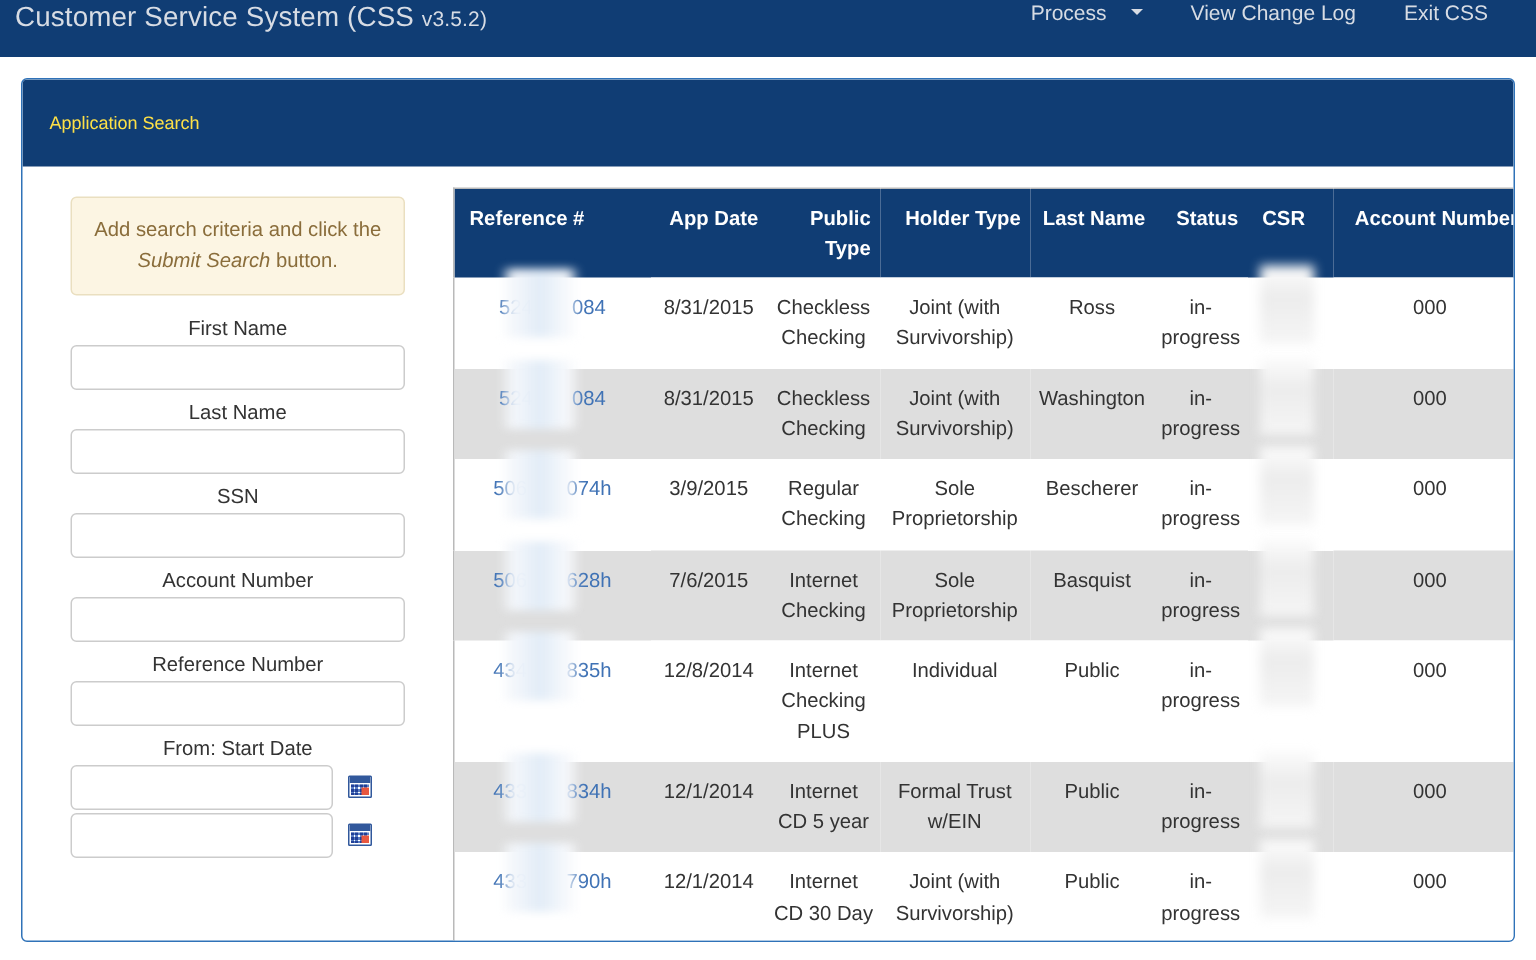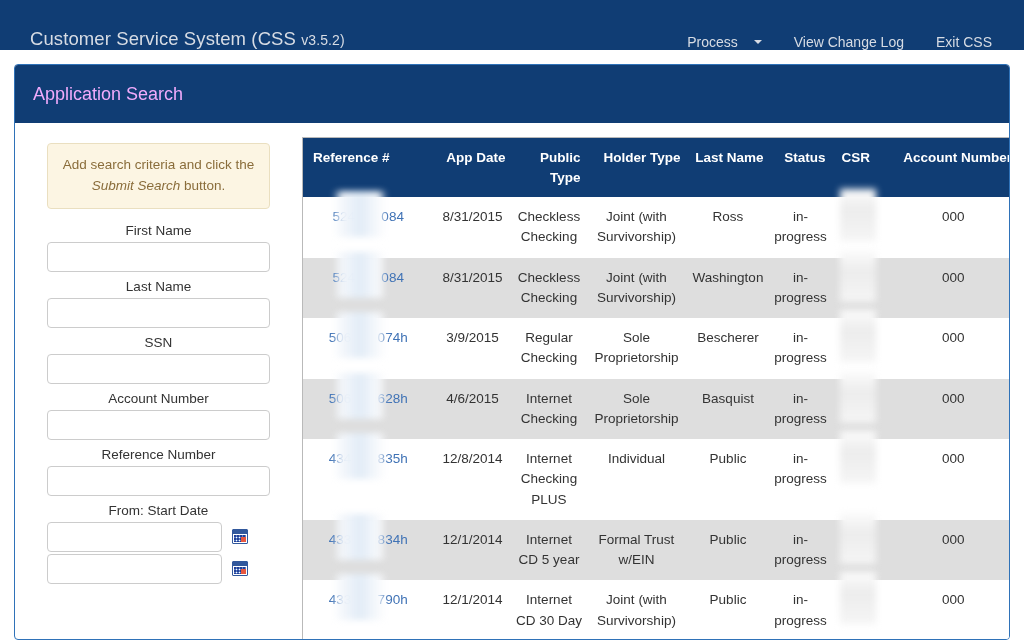--- a/index.html
+++ b/index.html
@@ -6,25 +6,25 @@
   html, body {
     margin: 0; padding: 0;
     width: 1024px; height: 640px;
     background: #ffffff;
     font-family: "Liberation Sans", sans-serif;
     overflow: hidden;
   }
 
   
   .navbar {
-    height: 50px;
+    height: 38px;
     background: #103D74;
     display: flex;
-    align-items: flex-end;
-    padding: 0 16px 0 30px;
+    align-items: flex-start;
+    padding: 0 16px 0 10px;
     position: relative;
   }
   .brand {
     color: #d7dce4;
     font-size: 18.5px;
     letter-spacing: .1px;
     white-space: nowrap;
   }
   .brand .ver { font-size: 14px; }
   .nav-right {
@@ -57,23 +57,23 @@
     border: 1px solid #2f72b8;
     border-radius: 4px;
     height: 576px;
     background: #fff;
     overflow: hidden;
     display: flex;
     flex-direction: column;
   }
   .panel-head {
     background: #103D74;
-    color: #f0abfc;
+    color: #fde047;
     padding: 16px 18px;
-    font-size: 18px;
+    font-size: 12px;
     height: 58px;
     display: flex;
     align-items: center;
   }
   .panel-body {
     display: flex;
     flex: 1;
     min-height: 0;
     padding: 0;
   }
@@ -353,21 +353,21 @@
                 <td>Sole Proprietorship</td>
                 <td>Bescherer</td>
                 <td>in-progress</td>
                 <td class="csrcell">
                   <span class="blur-csr"></span>
                 </td>
                 <td class="acctcell">000</td>
               </tr>
               <tr>
                 <td class="refcell"><a>506&nbsp;&nbsp;&nbsp;&nbsp;&nbsp;&nbsp;&nbsp;628h</a><span class="blur-ref"></span></td>
-                <td>4/6/2015</td>
+                <td>7/6/2015</td>
                 <td>Internet Checking</td>
                 <td>Sole Proprietorship</td>
                 <td>Basquist</td>
                 <td>in-progress</td>
                 <td class="csrcell">
                   <span class="blur-csr"></span>
                 </td>
                 <td class="acctcell">000</td>
               </tr>
               <tr>

